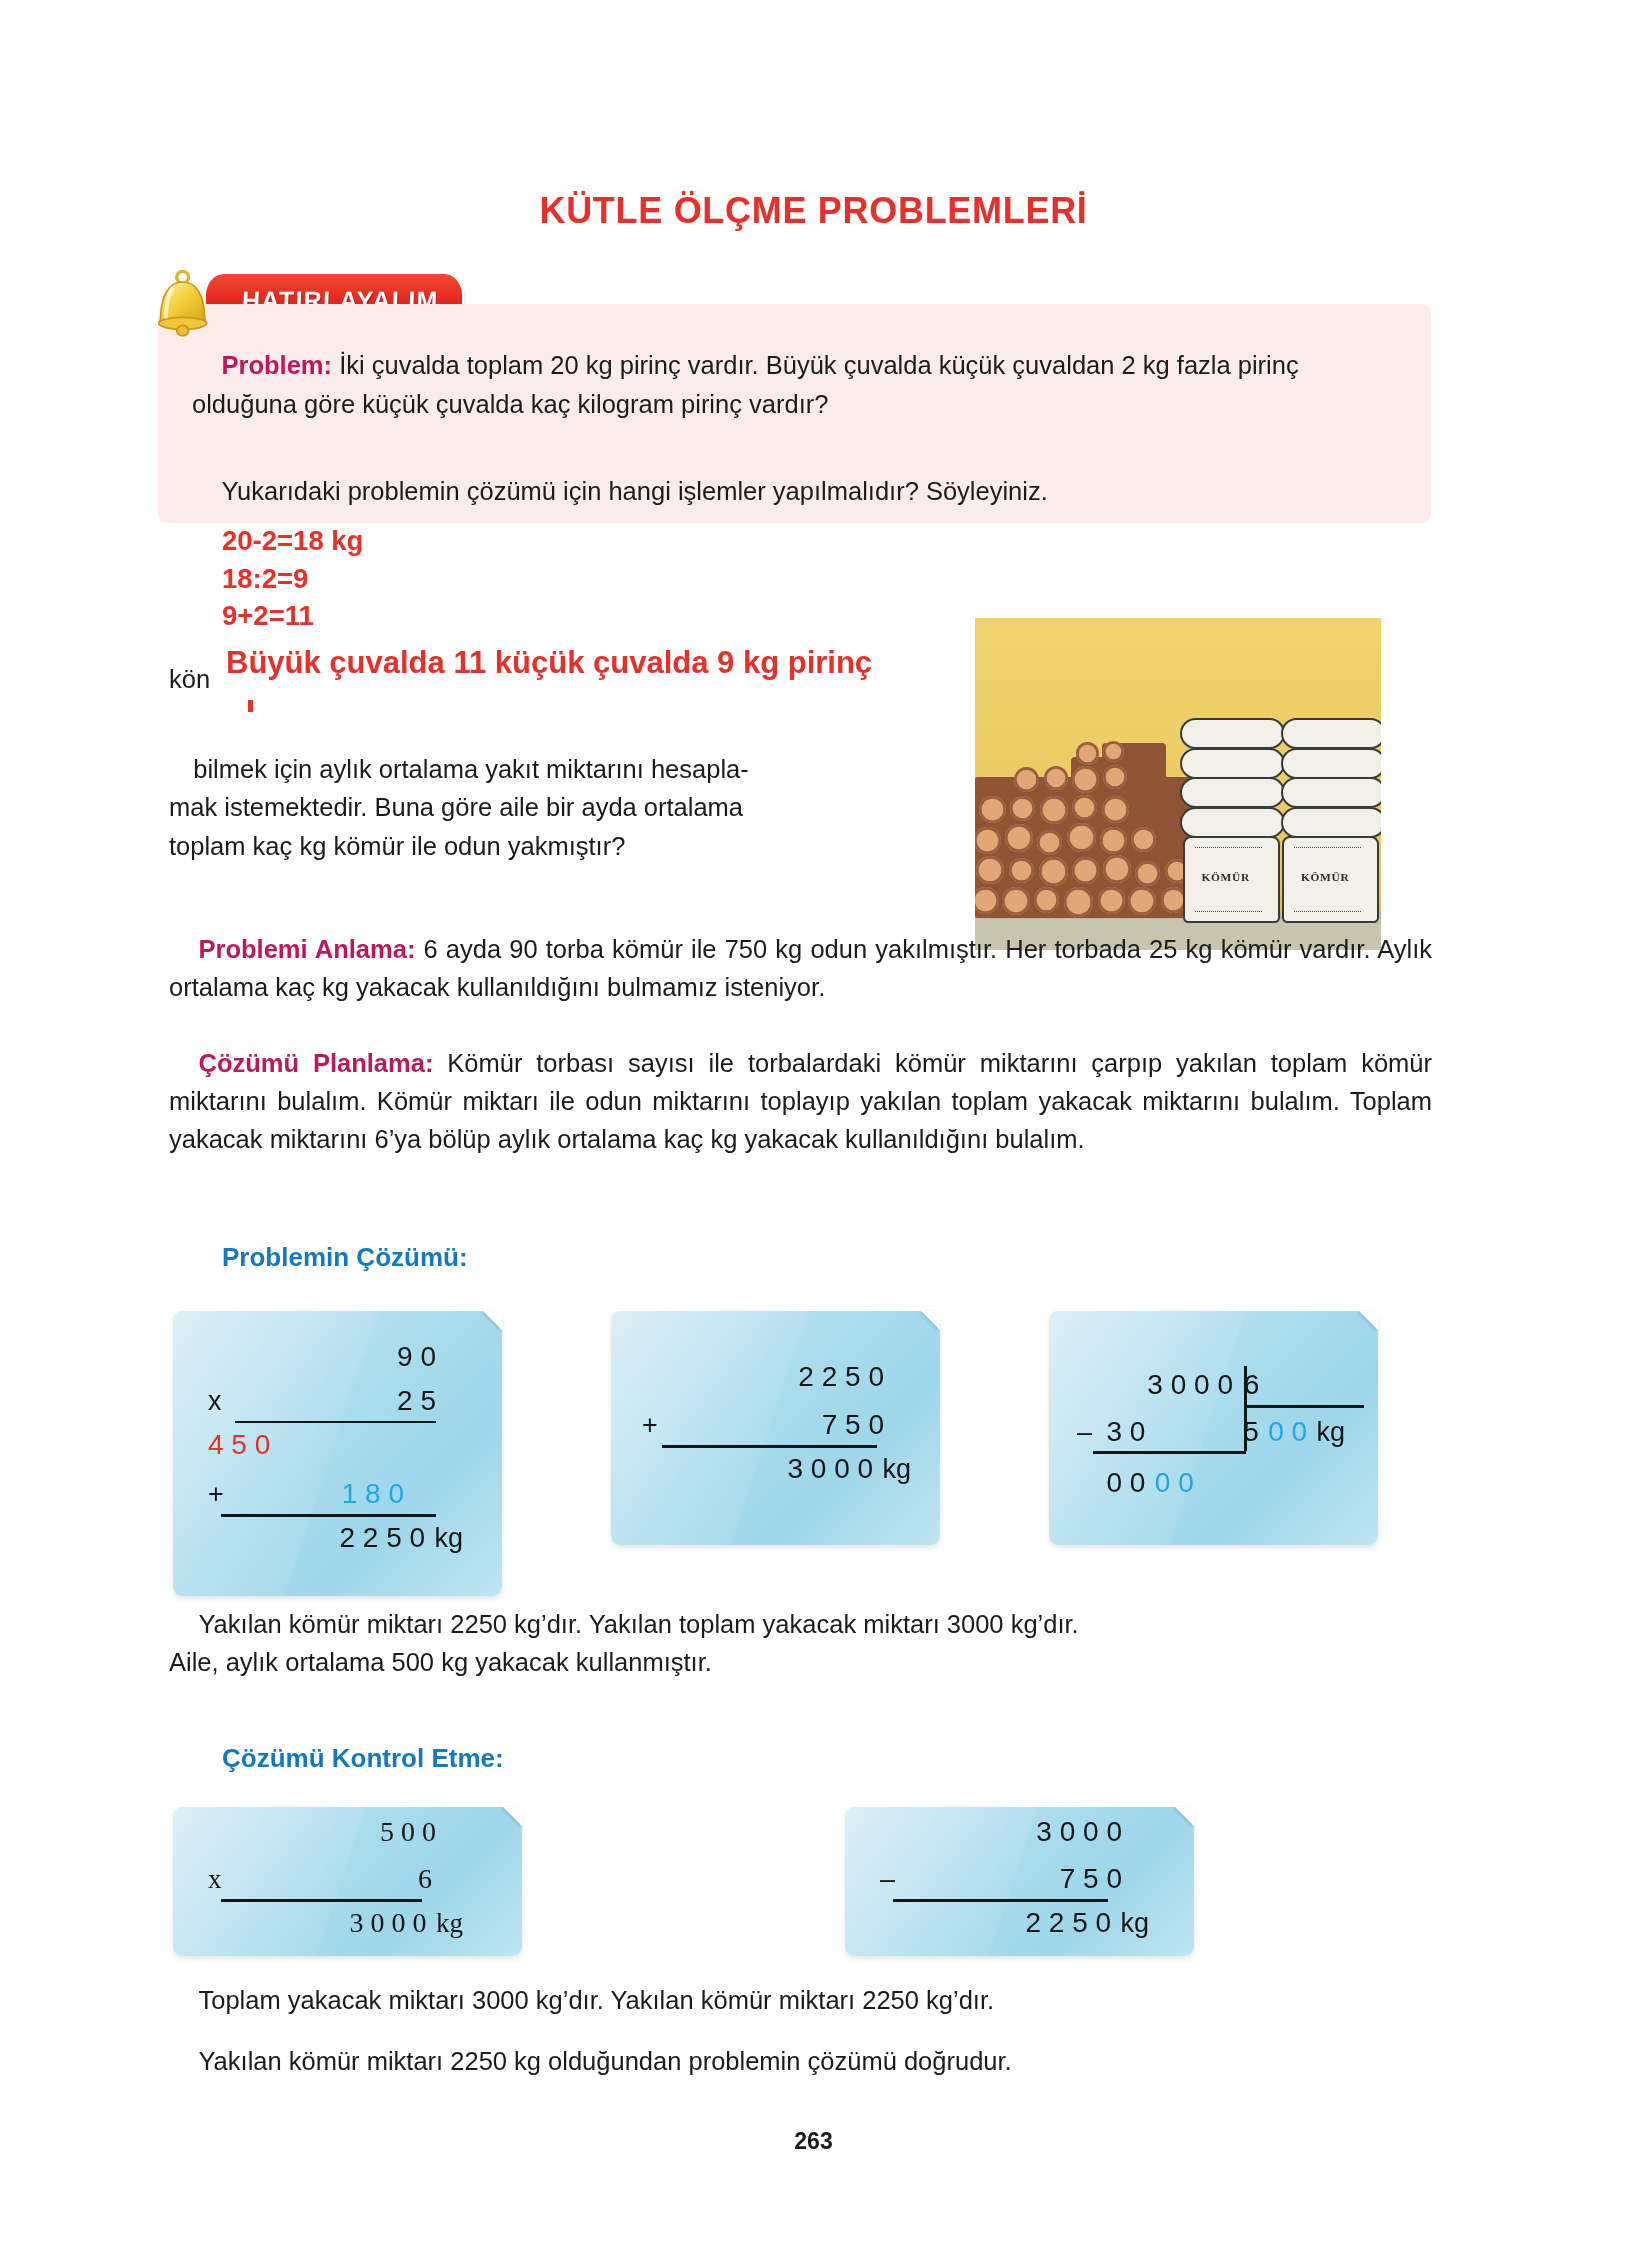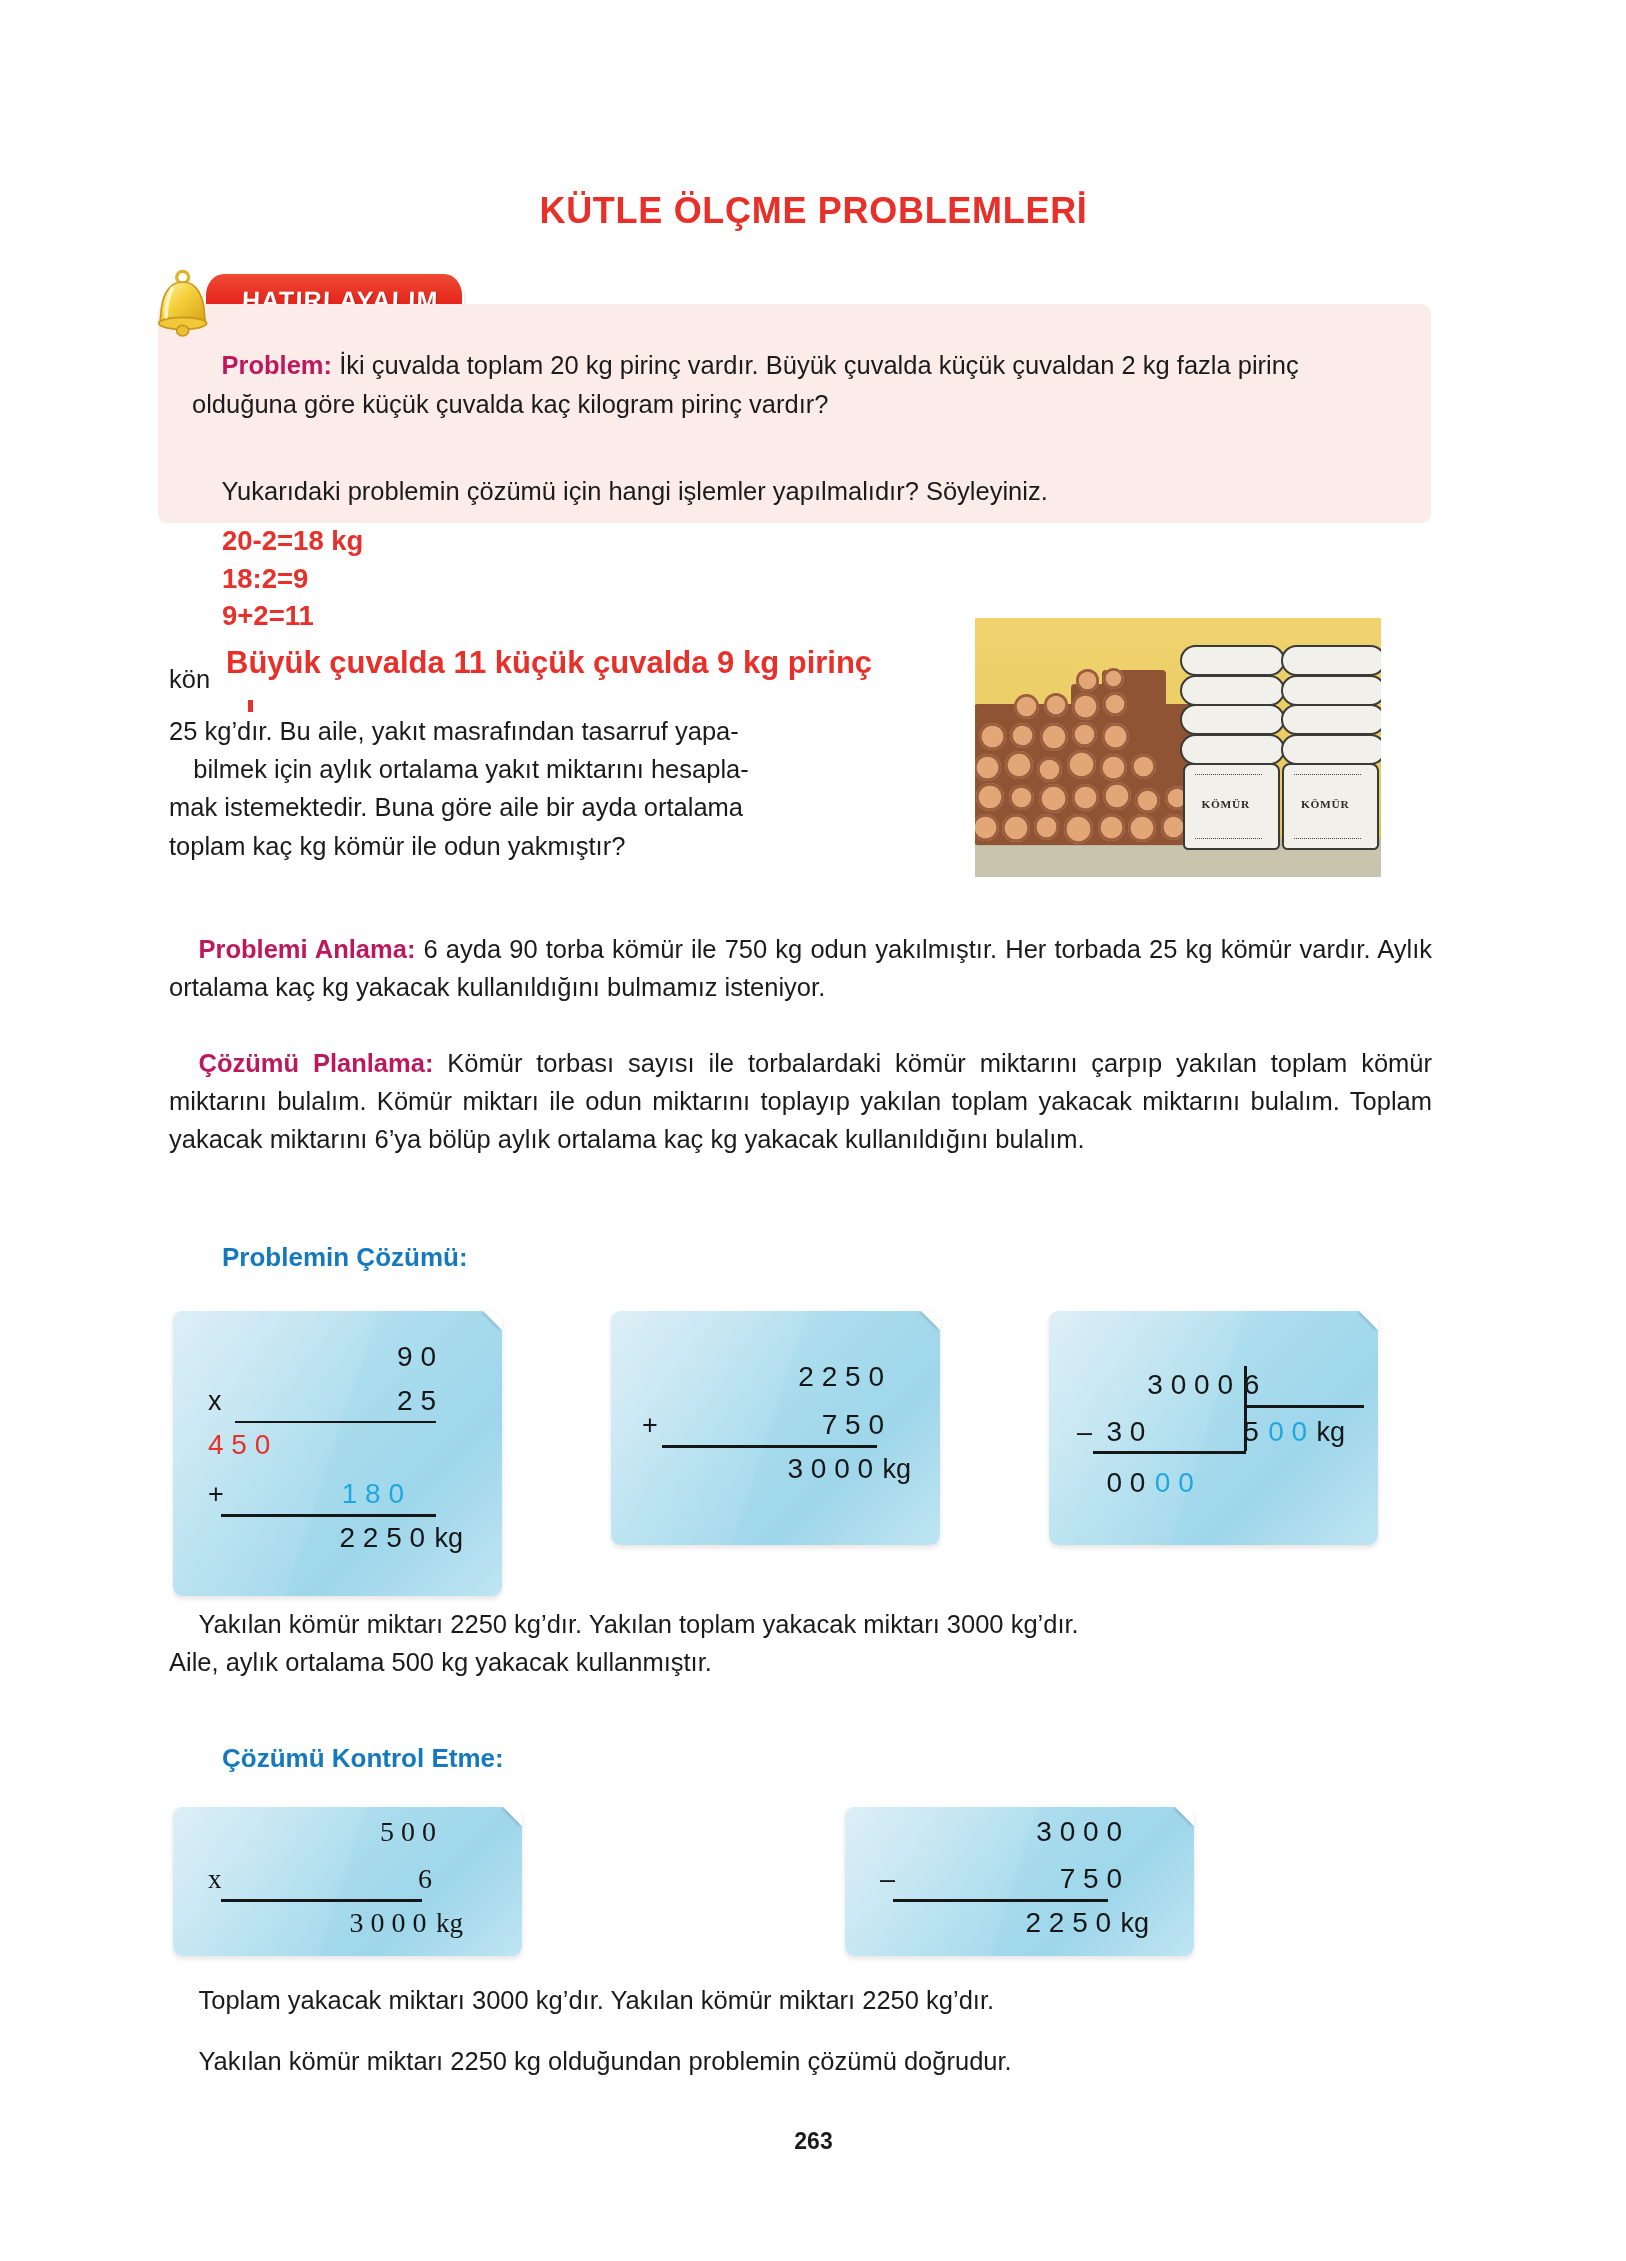--- a/index.html
+++ b/index.html
@@ -75,21 +75,21 @@
     font-size:25.5px;color:#1b1b1b;
   }
   .hand-dot{
     position:absolute;left:248px;top:700px;
     width:5.4px;height:12px;background:#e8302a;
   }
 
   
   .illus{
     position:absolute;left:975px;top:618px;
-    width:406px;height:259px;
+    width:406px;height:332px;
     overflow:hidden;
     background:#ef4444;
   }
   .illus .sky{position:absolute;inset:0;background:linear-gradient(180deg,#f0d36f 0%,#e9c95f 70%,#ddbb52 100%);}
   .illus .ground{position:absolute;left:0;right:0;bottom:0;height:39px;background:#c9c4ad;}
   .illus .ground:after{content:"";position:absolute;left:0;right:0;top:0;height:8px;background:#bdb7a0;}
   
   .wood{position:absolute;left:-5.4px;bottom:32px;width:222px;height:175px;}
   .log{position:absolute;border-radius:50%;background:#e3a777;box-shadow:inset 0 0 0 2.7px #9a5d3d;}
   .logdark{background:#8e5434;box-shadow:none;border-radius:4px;}
@@ -261,21 +261,20 @@
       <div class="sack" style="left:102px;top:118px;width:93px;height:83px;"></div>
       <div class="stitch" style="left:14.8px;top:129px;width:67px;"></div>
       <div class="stitch" style="left:114px;top:129px;width:67px;"></div>
       <div class="sack-label" style="left:21.5px;top:153px;">KÖMÜR</div>
       <div class="sack-label" style="left:121px;top:153px;">KÖMÜR</div>
       <div class="stitch" style="left:14.8px;top:193px;width:67px;"></div>
       <div class="stitch" style="left:114px;top:193px;width:67px;"></div>
     </div>
   </div>
 
-  <div class="body-p wrap-col" style="top:712px;">25 kg’dır. Bu aile, yakıt masrafından tasarruf yapa-</div>
   <div class="body-p wrap-col" style="top:750px;text-align:center;">bilmek için aylık ortalama yakıt miktarını hesapla-</div>
   <div class="body-p wrap-col" style="top:788px;">mak istemektedir. Buna göre aile bir ayda ortalama</div>
   <div class="body-p wrap-col" style="top:827px;">toplam kaç kg kömür ile odun yakmıştır?</div>
 
   <div class="body-p full-col" style="top:930px;">
     <span class="ind"></span><span class="lead-blue">Problemi Anlama:</span>
     <span>6 ayda 90 torba kömür ile 750 kg odun yakılmıştır. Her torbada 25 kg kömür vardır. Aylık ortalama kaç kg yakacak kullanıldığını bulmamız isteniyor.</span>
   </div>
 
   <div class="body-p full-col" style="top:1044px;">

